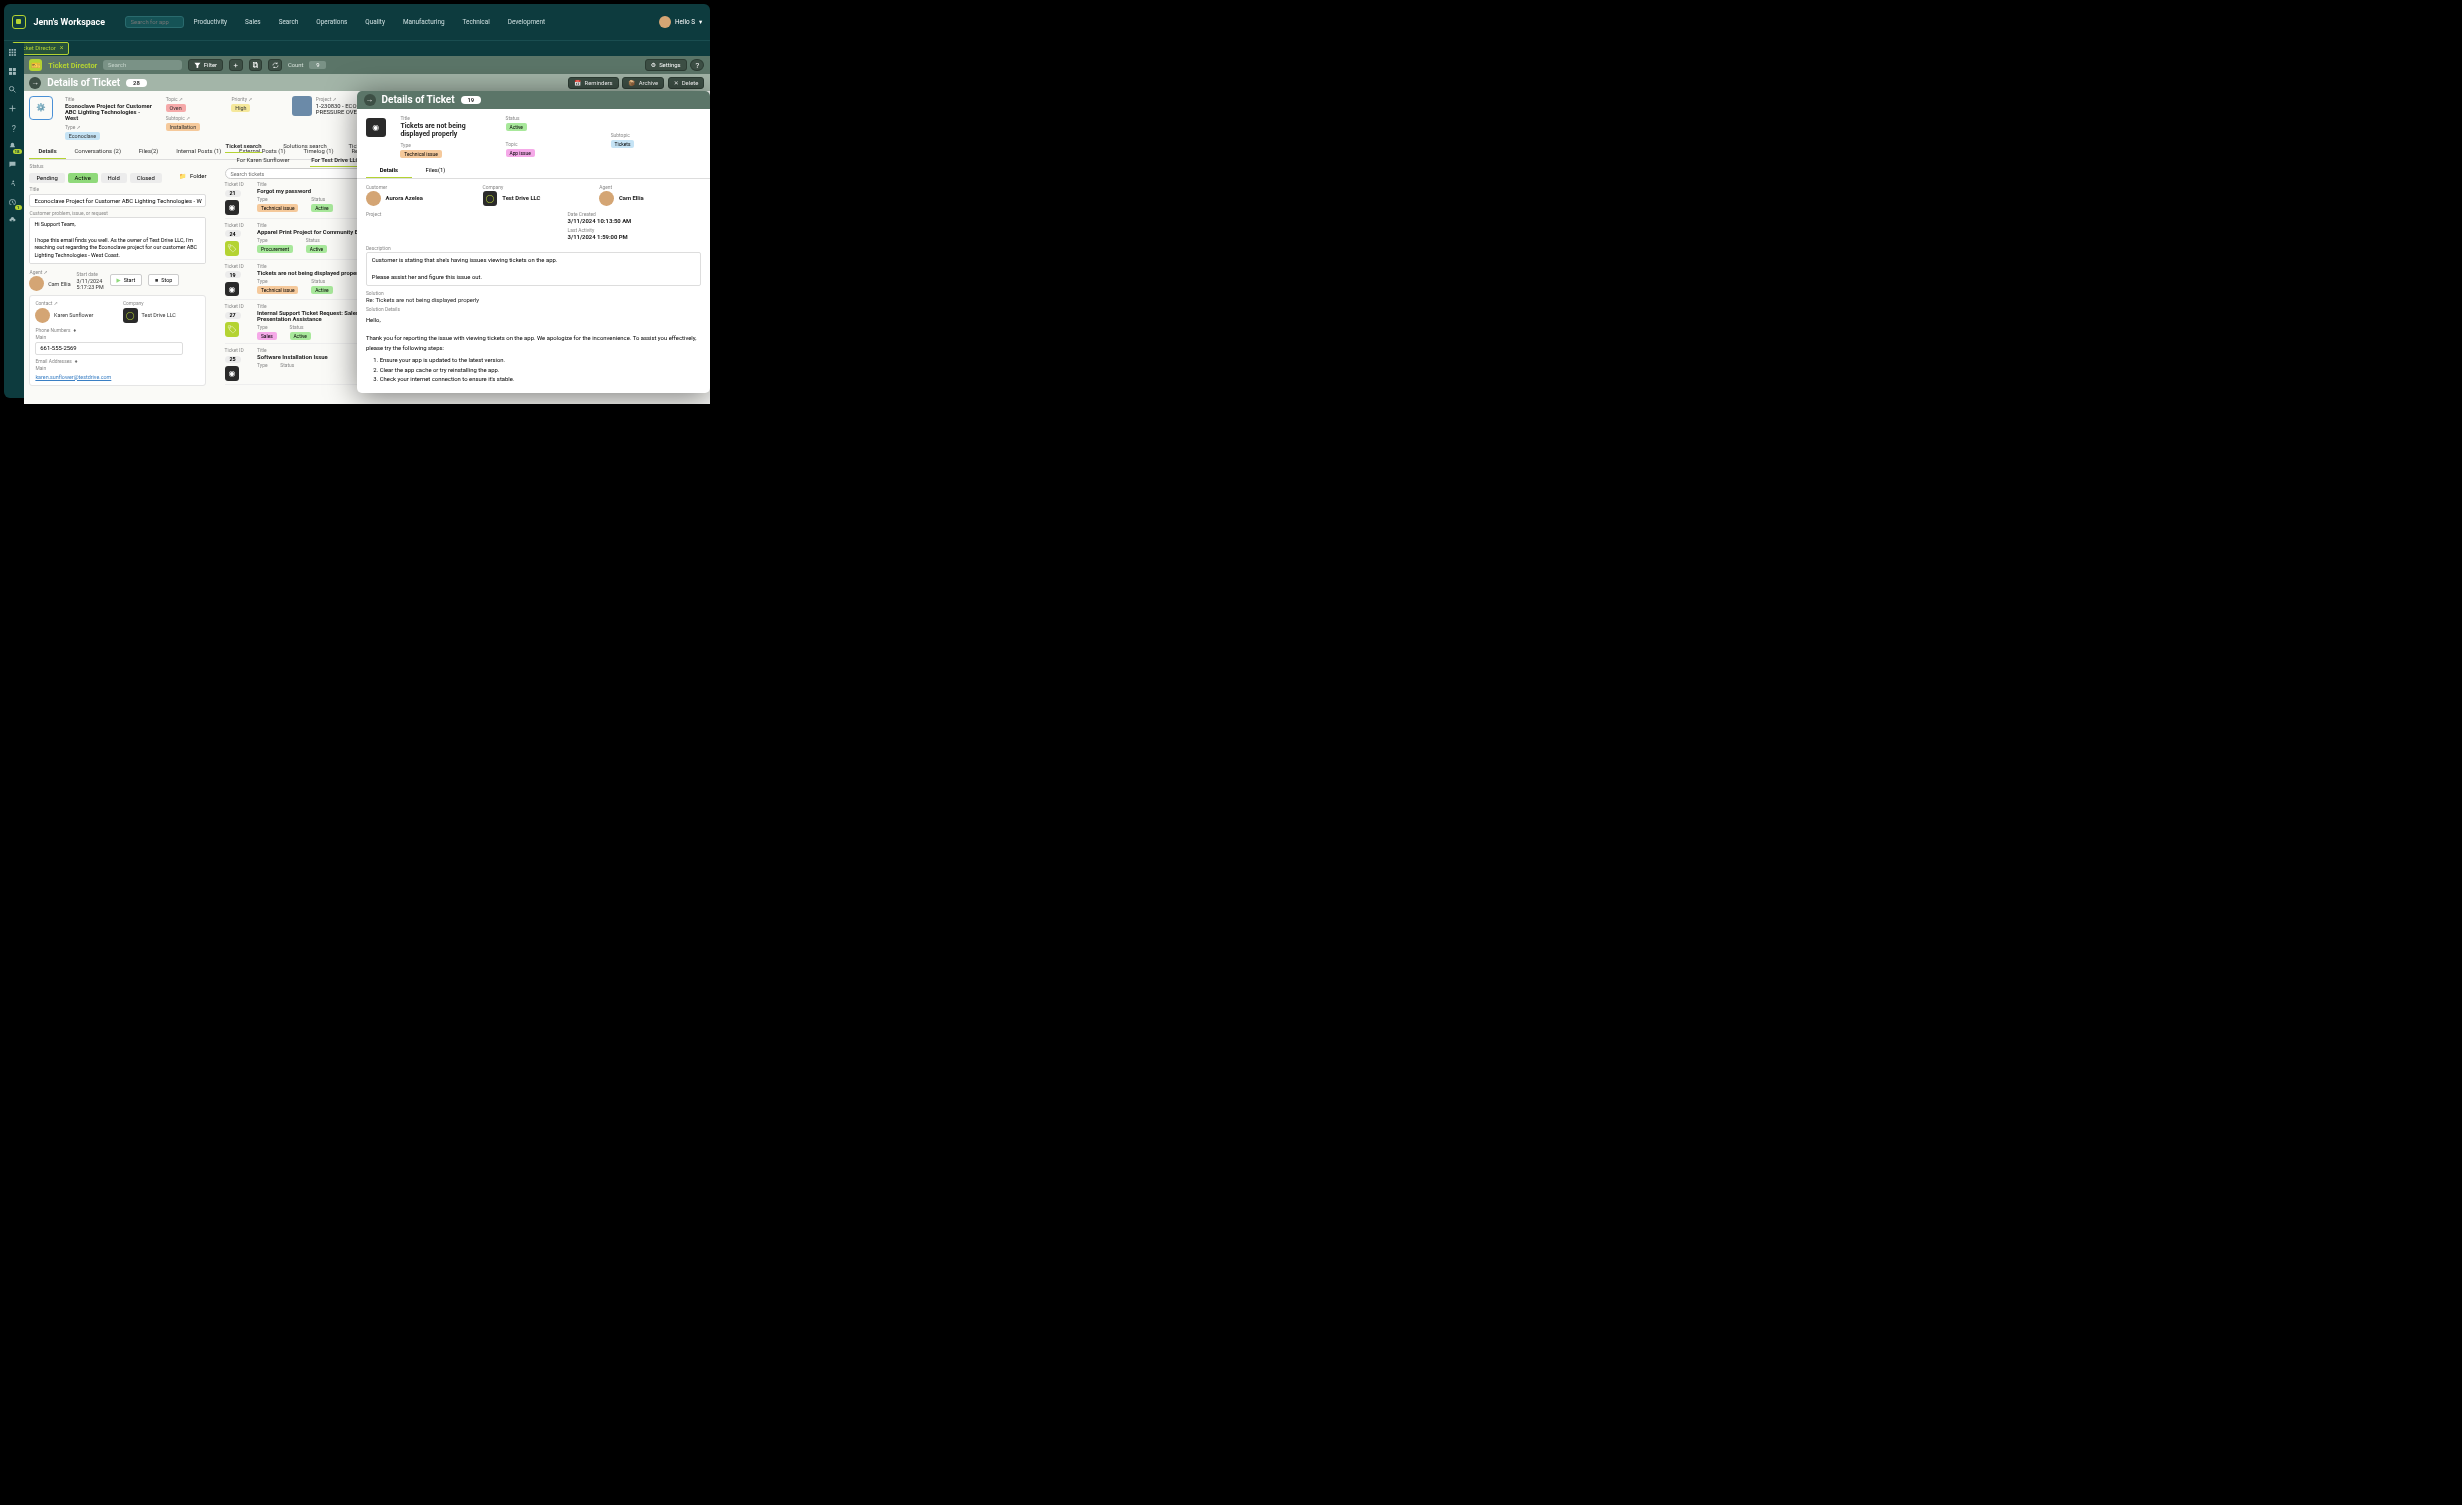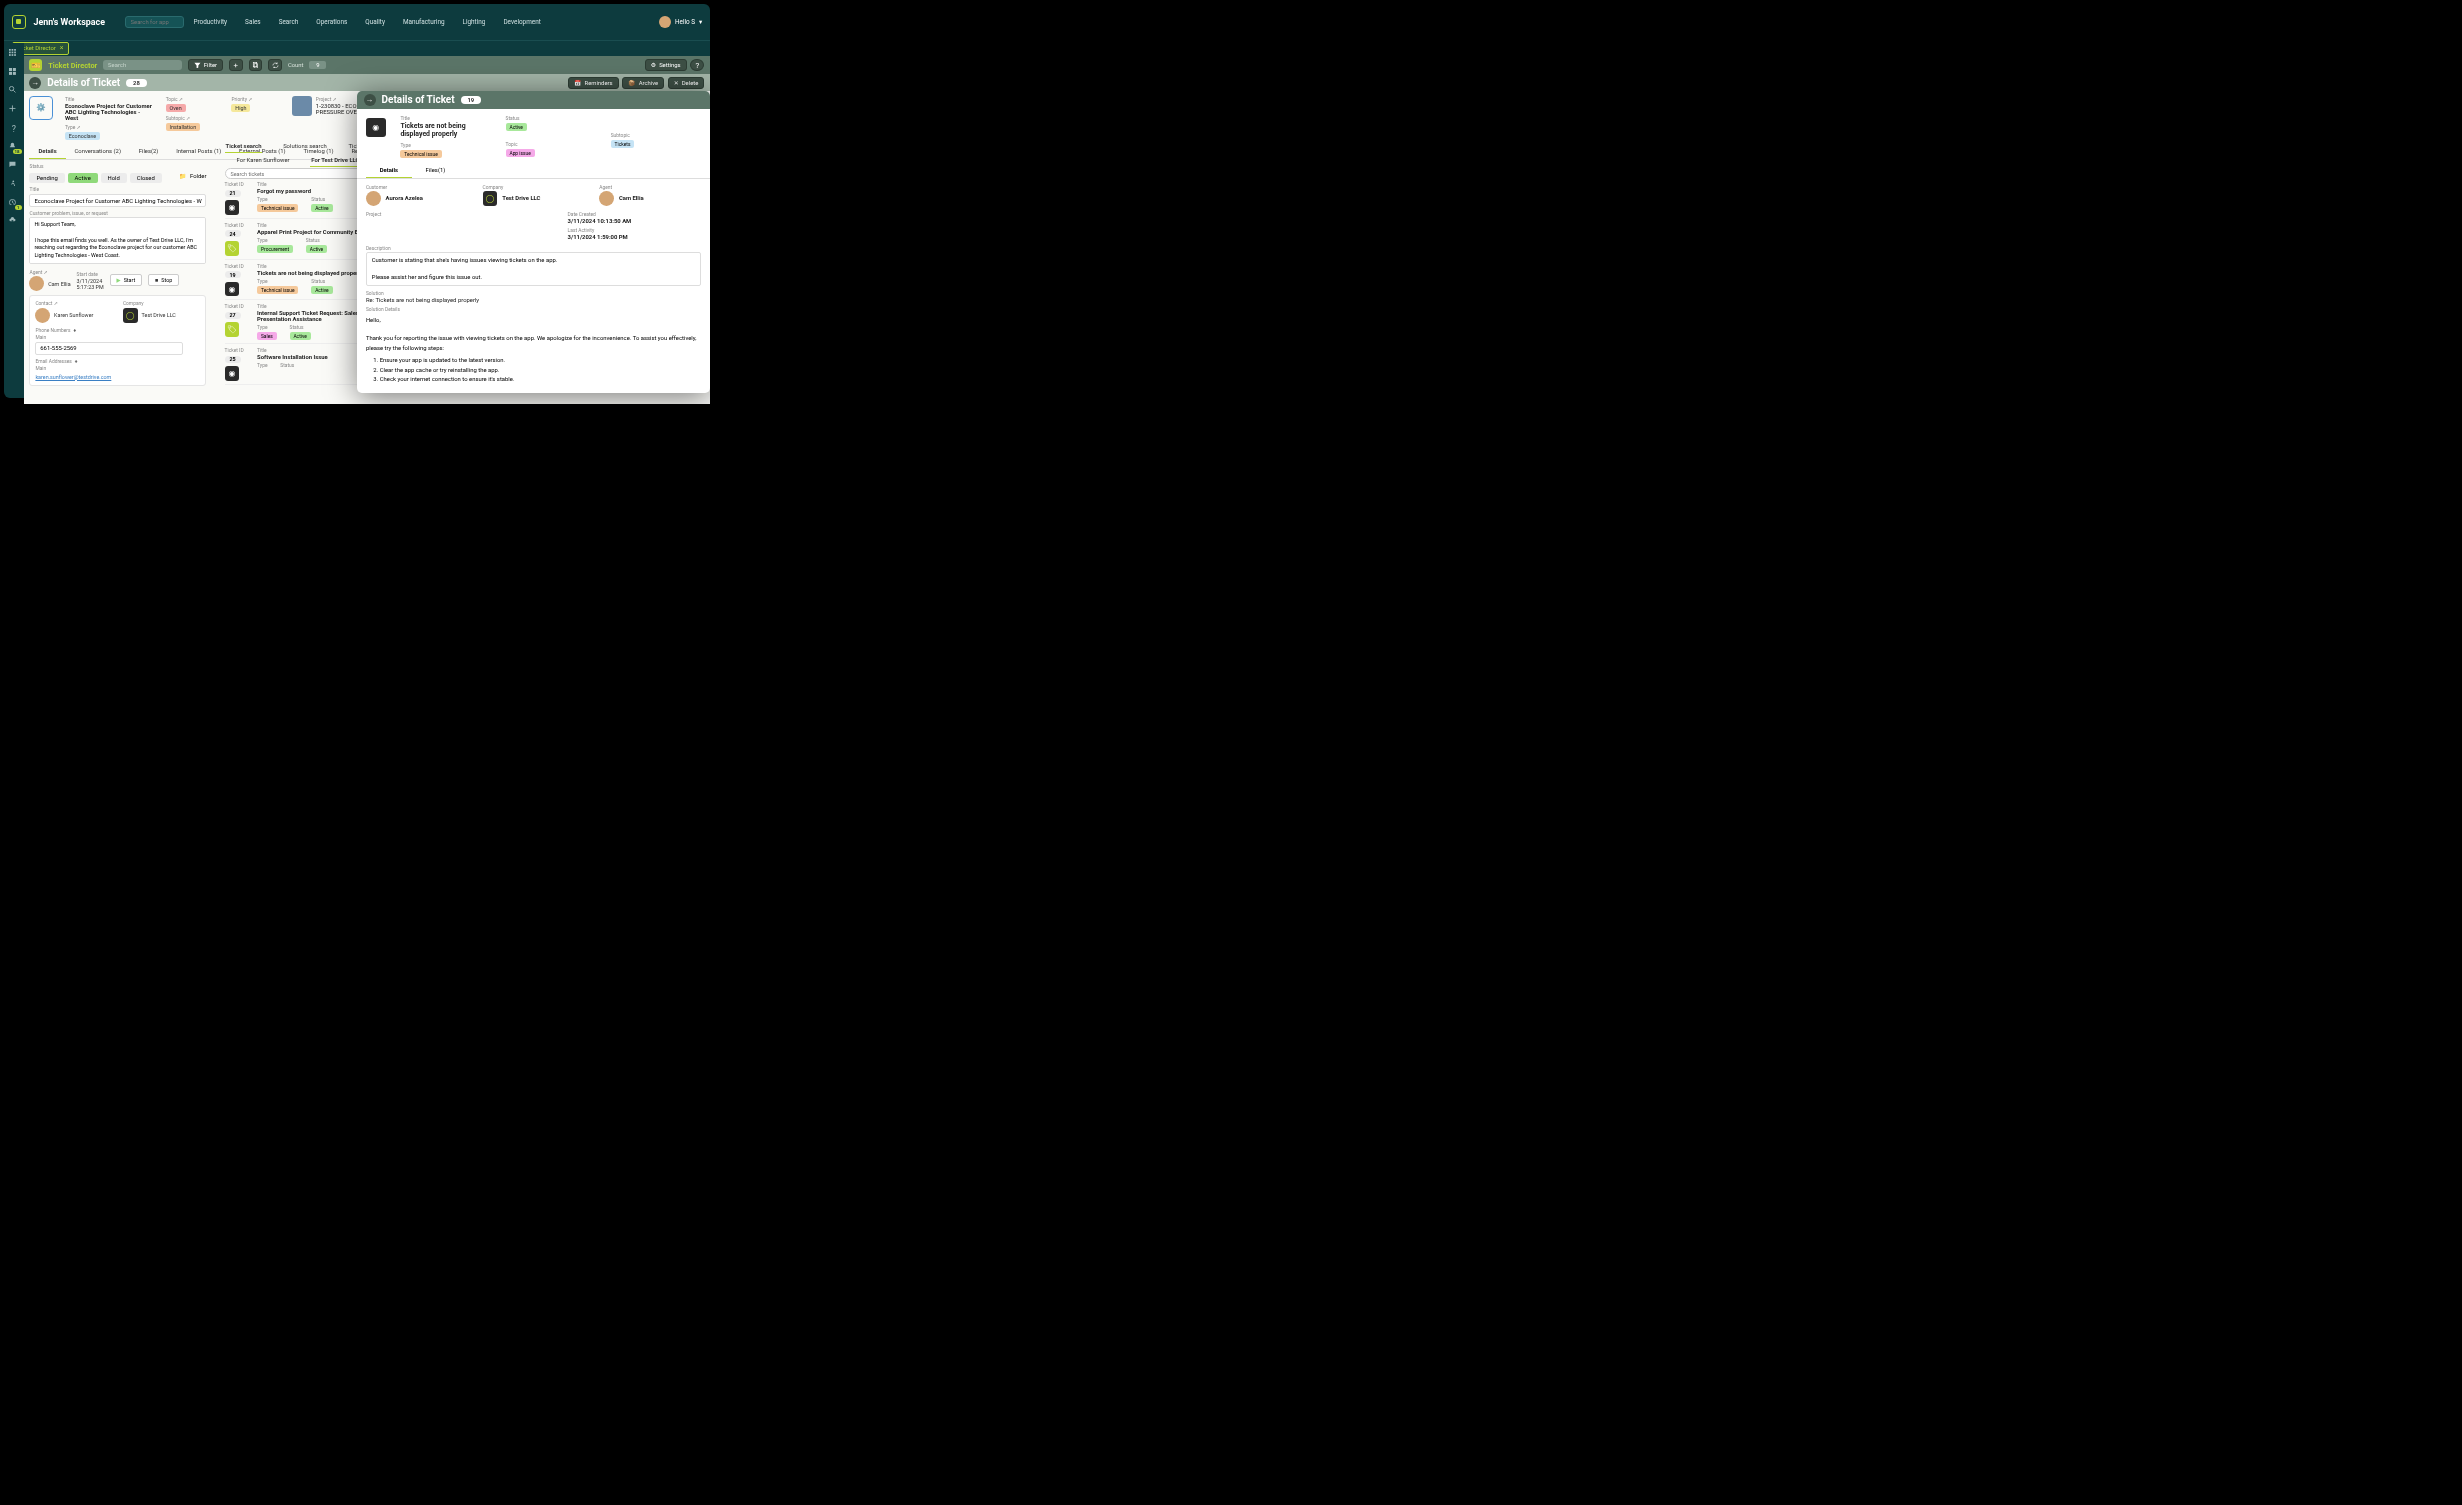--- a/index.html
+++ b/index.html
@@ -132,21 +132,21 @@
   <div class="logo-main"></div>
   <div class="workspace-title">Jenn's Workspace</div>
   <input class="app-search" placeholder="Search for app" style="">
   <div class="nav-items">
     <span class="nav-item">Productivity</span>
     <span class="nav-item">Sales</span>
     <span class="nav-item">Search</span>
     <span class="nav-item">Operations</span>
     <span class="nav-item">Quality</span>
     <span class="nav-item">Manufacturing</span>
-    <span class="nav-item">Lighting</span>
+    <span class="nav-item">Technical</span>
     <span class="nav-item">Development</span>
   </div>
   <div class="user-block">
     <div class="avatar-sm"></div>
     <span>Hello S</span>
     <span>▾</span>
   </div>
 </div>
 
 <div class="tabbar">

